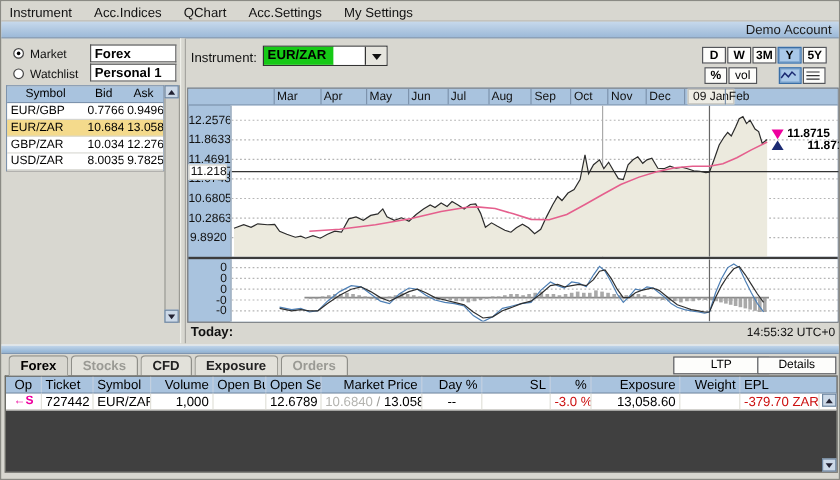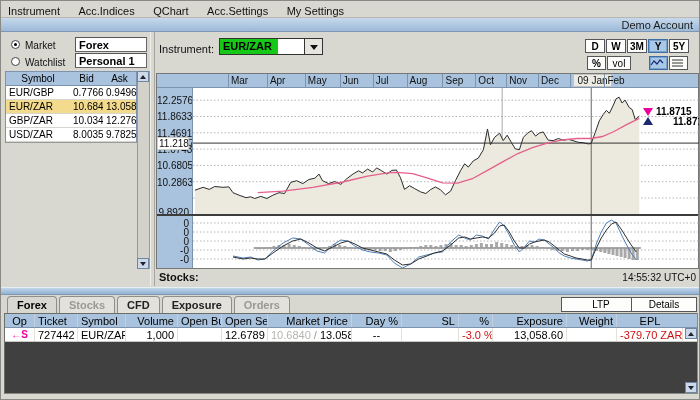--- a/index.html
+++ b/index.html
@@ -87,21 +87,21 @@
   .pcontainer { position:absolute; left:3px; top:312px; width:694px; height:81px;
     border:1px solid #8a8a84; border-top-color:#6e6e68; border-left-color:#6e6e68; background:#404040; }
   .prow { display:flex; height:14px; font-size:11px; }
   .prow.hdr { background:#a9c3de; border-bottom:1px solid #7d93ad; }
   .prow.datarow { background:#fff; border-bottom:1px solid #c9c8c2; }
   .pc { padding:1px 3px 0 3px; overflow:hidden; white-space:nowrap; border-right:1px solid #c2d0e0; }
   .prow.datarow .pc { border-right:1px solid #e2e1da; }
   .c0{width:30px;text-align:center;} .c1{width:43px;} .c2{width:48px;} .c3{width:52px;text-align:right;}
   .c4{width:44px;} .c5{width:46px;} .c6{width:84px;text-align:right;} .c7{width:50px;text-align:right;}
   .c8{width:57px;text-align:right;} .c9{width:34px;text-align:right;} .c10{width:74px;text-align:right;}
-  .c11{width:50px;text-align:right;} .c12{width:66px;text-align:center;border-right:none;}
+  .c11{width:50px;text-align:right;} .c12{width:66px;text-align:left;border-right:none;}
   .prow.datarow .c4 { text-align:right; } .prow.datarow .c5 { text-align:right; }
   .prow.datarow .c7 { text-align:center; }
   .neg { color:#cc1111; }
   .op-sell { color:#ee009e; font-weight:bold; font-size:10px; }
   .dim { color:#b4b4b0; }
   .slash { color:#9a9a96; }
 
   svg { display:block; }
 </style>
 </head>
@@ -225,21 +225,21 @@
         <span class="mtick" style="left: 447.39px;"></span>
         <span class="mlabel" style="left: 450.39px;">Feb</span>
       </div>
     <div id="y-labels">
         <span class="ylab" style="top: 21.1965px;">12.2576</span>
         <span class="ylab" style="top: 37.4984px;">11.8633</span>
         <span class="ylab" style="top: 53.7962px;">11.4691</span>
         <span class="ylab" style="top: 70.0982px;">11.0748</span>
         <span class="ylab" style="top: 86.4001px;">10.6805</span>
         <span class="ylab" style="top: 102.698px;">10.2863</span>
-        <span class="ylab" style="top: 133px;">9.8920</span>
+        <span class="ylab" style="top: 119px;">9.8920</span>
         <span class="ylab hl" style="top: 63.1488px;">11.2187</span>
       </div>
     <div class="plot">
       <svg id="main-svg" width="506" height="126">
           <line x1="0" x2="506" y1="12.2" y2="12.2" stroke="#b5b5b5" stroke-width="1" stroke-dasharray="1.5,2"></line>
           <line x1="0" x2="506" y1="28.5" y2="28.5" stroke="#b5b5b5" stroke-width="1" stroke-dasharray="1.5,2"></line>
           <line x1="0" x2="506" y1="44.8" y2="44.8" stroke="#b5b5b5" stroke-width="1" stroke-dasharray="1.5,2"></line>
           <line x1="0" x2="506" y1="61.1" y2="61.1" stroke="#b5b5b5" stroke-width="1" stroke-dasharray="1.5,2"></line>
           <line x1="0" x2="506" y1="77.4" y2="77.4" stroke="#b5b5b5" stroke-width="1" stroke-dasharray="1.5,2"></line>
           <line x1="0" x2="506" y1="93.7" y2="93.7" stroke="#b5b5b5" stroke-width="1" stroke-dasharray="1.5,2"></line>
@@ -353,21 +353,21 @@
     <div id="osc-labels">
         <span class="ylab" style="top: 144px;">0</span>
         <span class="ylab" style="top: 153px;">0</span>
         <span class="ylab" style="top: 162px;">0</span>
         <span class="ylab" style="top: 171px;">-0</span>
         <span class="ylab" style="top: 180px;">-0</span>
       </div>
   </div>
 
   <div class="todaybar">
-    <span class="t1">Stocks:</span>
+    <span class="t1">Today:</span>
     <span class="t2">14:55:32  UTC+0</span>
   </div>
 
   <div class="bluebar"></div>
 
   <div class="tabs">
     <div class="tab active">Forex</div>
     <div class="tab disabled">Stocks</div>
     <div class="tab">CFD</div>
     <div class="tab">Exposure</div>

